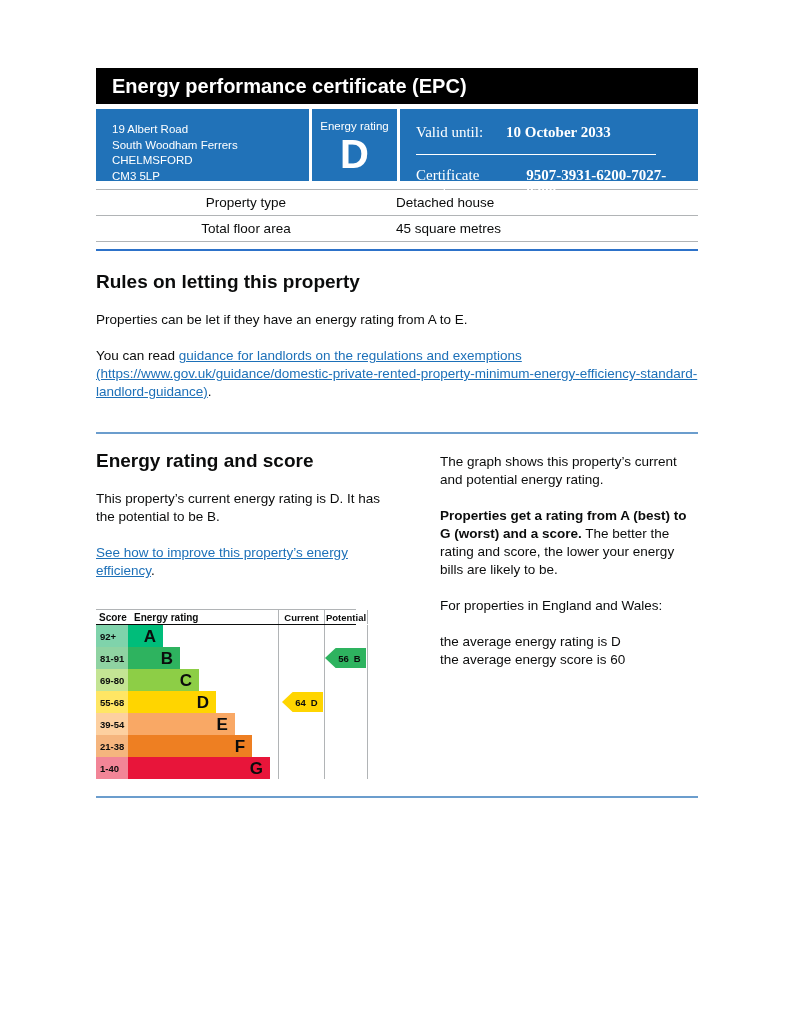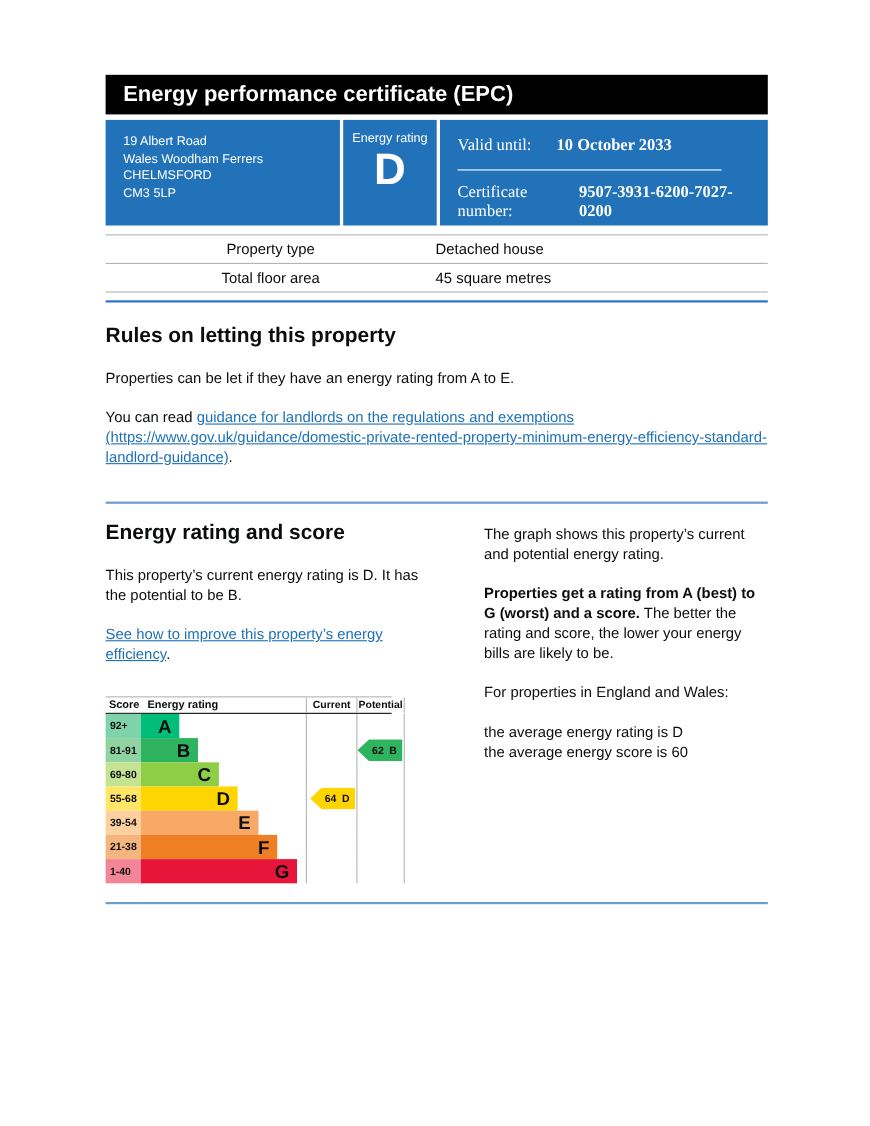--- a/index.html
+++ b/index.html
@@ -15,21 +15,21 @@
 
   
   .black-bar {
     background:#000000; color:#ffffff;
     font-size:20px; font-weight:bold;
     padding:8px 16px; height:36px;
     display:flex; align-items:center;
   }
 
   
-  .blue-row { display:flex; gap:3px; margin-top:5px; height:96px; }
+  .blue-row { display:flex; gap:3px; margin-top:5px; height:72px; }
   .bluebox { background:#2172b8; color:#ffffff; }
   .address-box { width:213px; padding:13px 16px; font-size:11.5px; line-height:15.5px; }
   .rating-box { width:85px; display:flex; flex-direction:column; align-items:center; padding-top:11px; }
   .rating-box .lbl { font-size:11.5px; }
   .rating-box .big { font-size:40px; font-weight:bold; line-height:44px; }
   .validity-box { flex:1; padding:13px 16px; font-size:15px;font-family:Liberation Serif, serif; }
   .valid-row { display:flex; margin-top:2px; }
   .valid-row .lbl { width:90px; }
   .valid-row .val { font-weight:bold; }
   .white-line { border:none; border-top:1px solid #ffffff; margin:13px 26px 12px 0; }
@@ -90,21 +90,21 @@
 
 <div class="content">
 
   <div class="black-bar">
     <span>Energy performance certificate (EPC)</span>
   </div>
 
   <div class="blue-row">
     <div class="bluebox address-box" style="background: rgb(33, 114, 184);">
       <div>19 Albert Road</div>
-      <div>Wales Woodham Ferrers</div>
+      <div>South Woodham Ferrers</div>
       <div>CHELMSFORD</div>
       <div>CM3 5LP</div>
     </div>
     <div class="bluebox rating-box" style="background: rgb(33, 114, 184);">
       <div class="lbl">Energy rating</div>
       <div class="big">D</div>
     </div>
     <div class="bluebox validity-box" style="background: rgb(33, 114, 184);">
       <div class="valid-row">
         <span class="lbl">Valid until:</span>
@@ -168,21 +168,21 @@
         <div class="band-row">
           <div class="score-cell" style="background: rgb(143, 211, 162);">81-91</div>
           <div class="bar-cell">
               <div class="bar" style="background: rgb(46, 179, 95); width: 34.7%;">
                 <span>B</span>
               </div>
             </div>
           <div class="cur-cell"></div>
           <div class="pot-cell">
             <div class="arrow" style="background: rgb(46, 179, 95);">
-              <span>62</span>
+              <span>56</span>
                 <span>B</span>
             </div>
           </div>
         </div>
 
         <div class="band-row">
           <div class="score-cell" style="background: rgb(196, 228, 148);">69-80</div>
           <div class="bar-cell">
               <div class="bar" style="background: rgb(141, 206, 70); width: 47.3%;">
                 <span>C</span>

